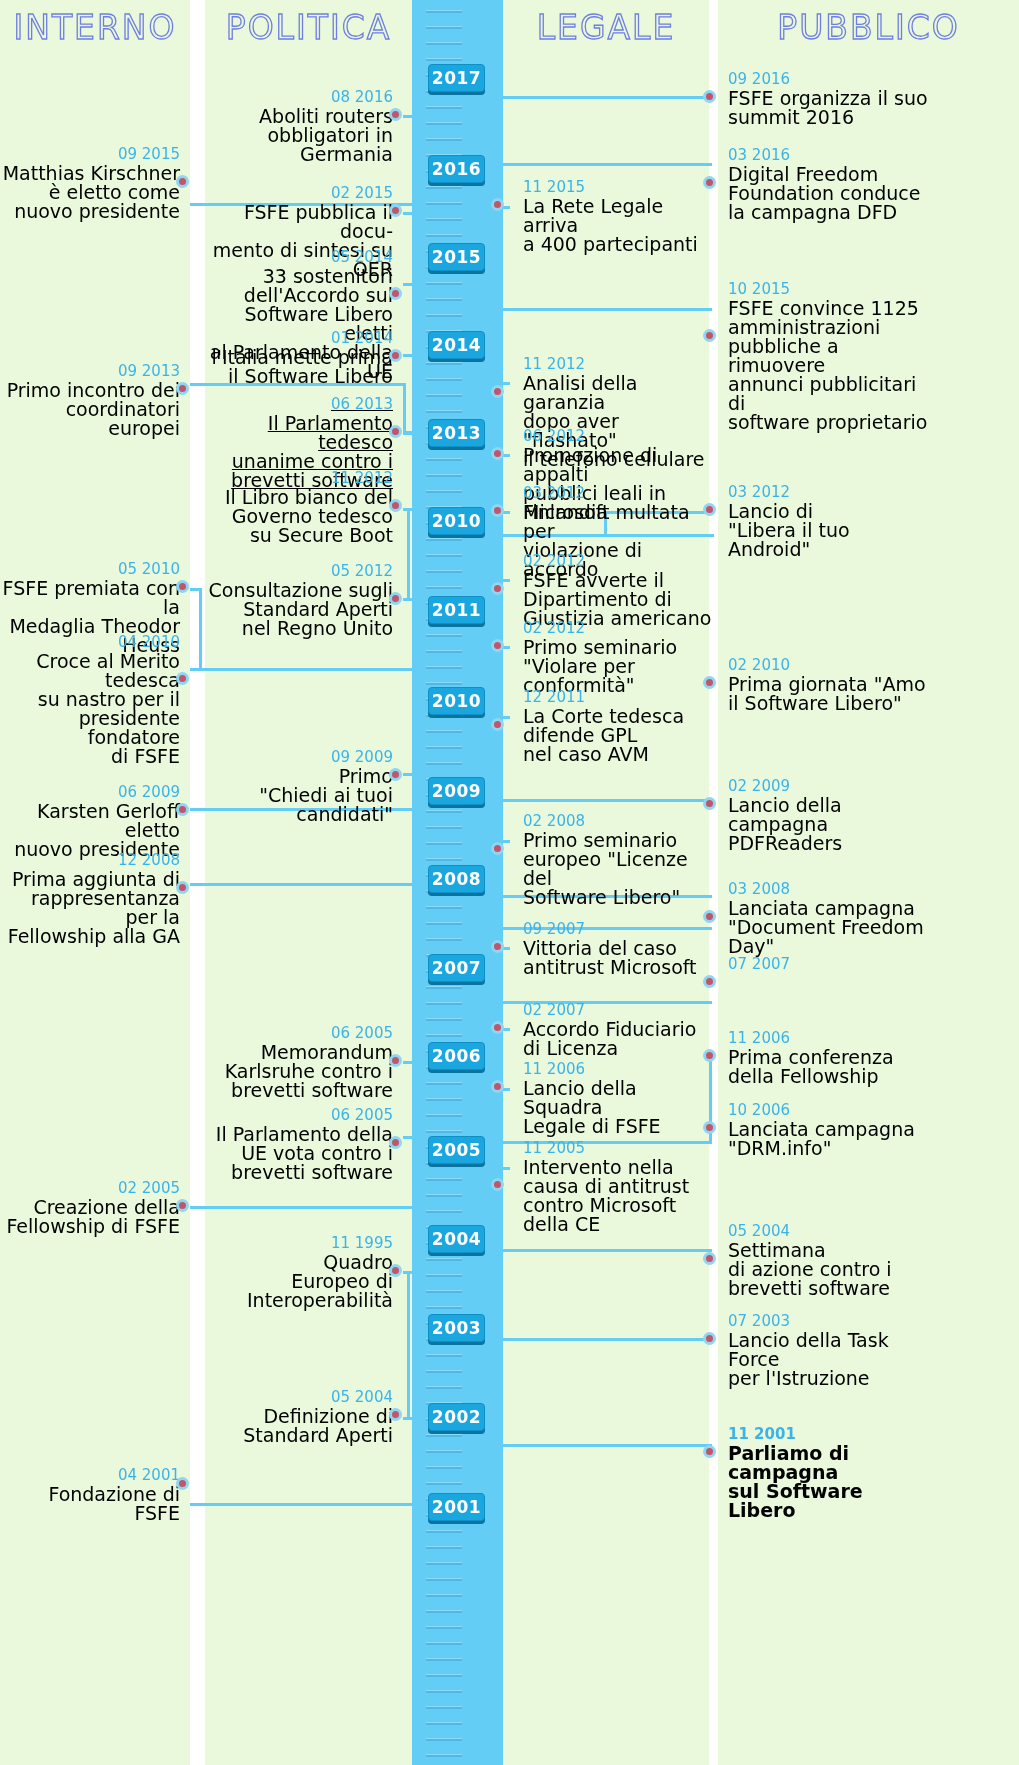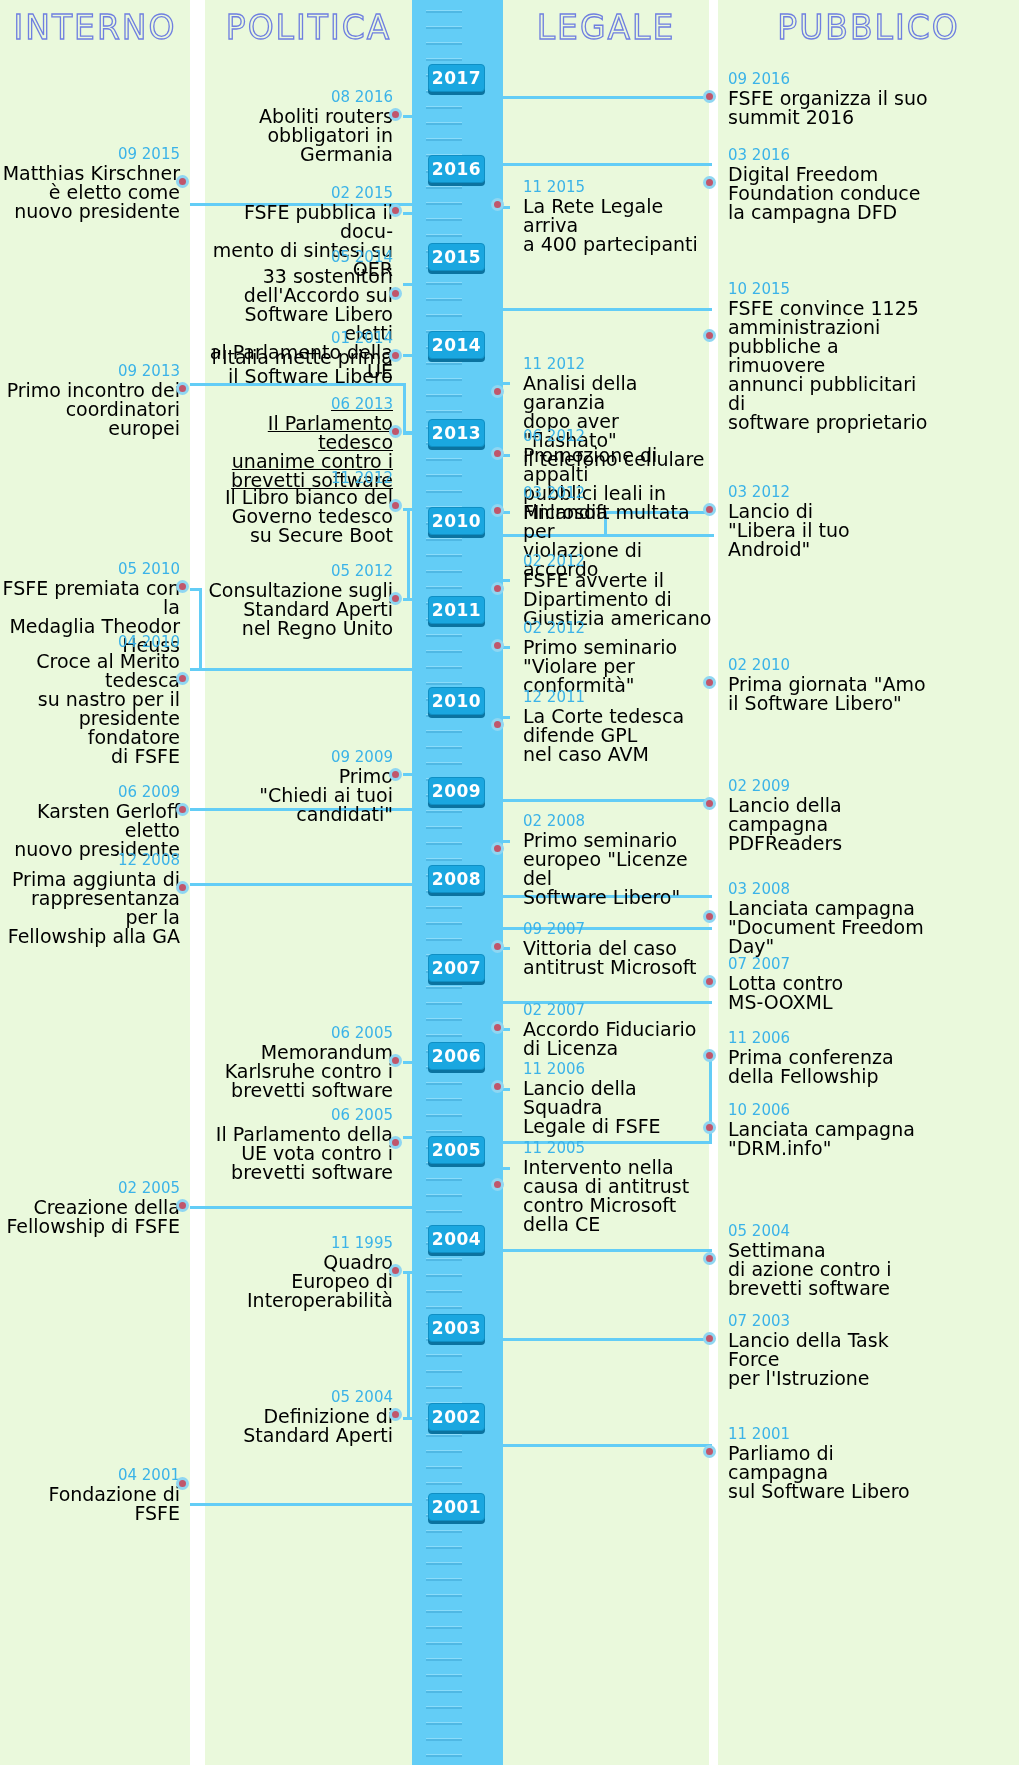--- a/index.html
+++ b/index.html
@@ -463,21 +463,20 @@
         <div class="desc">Lancio della campagna<br>PDFReaders</div>
       </div>
       <div class="dot" style="left: 703px; top: 797px;"></div>
       <div class="ev left" style="left: 728px; width: 200px; top: 880px;">
         <div class="date">03 2008</div>
         <div class="desc">Lanciata campagna<br>"Document Freedom<br>Day"</div>
       </div>
       <div class="dot" style="left: 703px; top: 910px;"></div>
       <div class="ev left" style="left: 728px; width: 200px; top: 955px;">
         <div class="date">07 2007</div>
-        <div class="desc">Lotta contro<br>MS-OOXML</div>
       </div>
       <div class="dot" style="left: 703px; top: 975px;"></div>
       <div class="ev left" style="left: 728px; width: 200px; top: 1029px;">
         <div class="date">11 2006</div>
         <div class="desc">Prima conferenza<br>della Fellowship</div>
       </div>
       <div class="dot" style="left: 703px; top: 1049px;"></div>
       <div class="ev left" style="left: 728px; width: 200px; top: 1101px;">
         <div class="date">10 2006</div>
         <div class="desc">Lanciata campagna<br>"DRM.info"</div>
@@ -486,21 +485,21 @@
       <div class="ev left" style="left: 728px; width: 200px; top: 1222px;">
         <div class="date">05 2004</div>
         <div class="desc">Settimana<br>di azione contro i<br>brevetti software</div>
       </div>
       <div class="dot" style="left: 703px; top: 1252px;"></div>
       <div class="ev left" style="left: 728px; width: 200px; top: 1312px;">
         <div class="date">07 2003</div>
         <div class="desc">Lancio della Task Force<br>per l'Istruzione</div>
       </div>
       <div class="dot" style="left: 703px; top: 1332px;"></div>
-      <div class="ev left" style="left: 728px; width: 200px; top: 1425px;">
+      <div class="ev left" style="left: 728px; width: 200px; top: 1425px; font-weight: bold;">
         <div class="date">11 2001</div>
         <div class="desc">Parliamo di campagna<br>sul Software Libero</div>
       </div>
       <div class="dot" style="left: 703px; top: 1445px;"></div>
       <div class="conn-h" style="left: 190px; top: 203px; width: 224px;"></div>
       <div class="conn-h" style="left: 190px; top: 383px; width: 215px;"></div>
       <div class="conn-v" style="left: 403px; top: 383px; height: 48px;"></div>
       <div class="conn-h" style="left: 403px; top: 431px; width: 10px;"></div>
       <div class="conn-h" style="left: 190px; top: 588px; width: 12px;"></div>
       <div class="conn-v" style="left: 199px; top: 588px; height: 82px;"></div>

